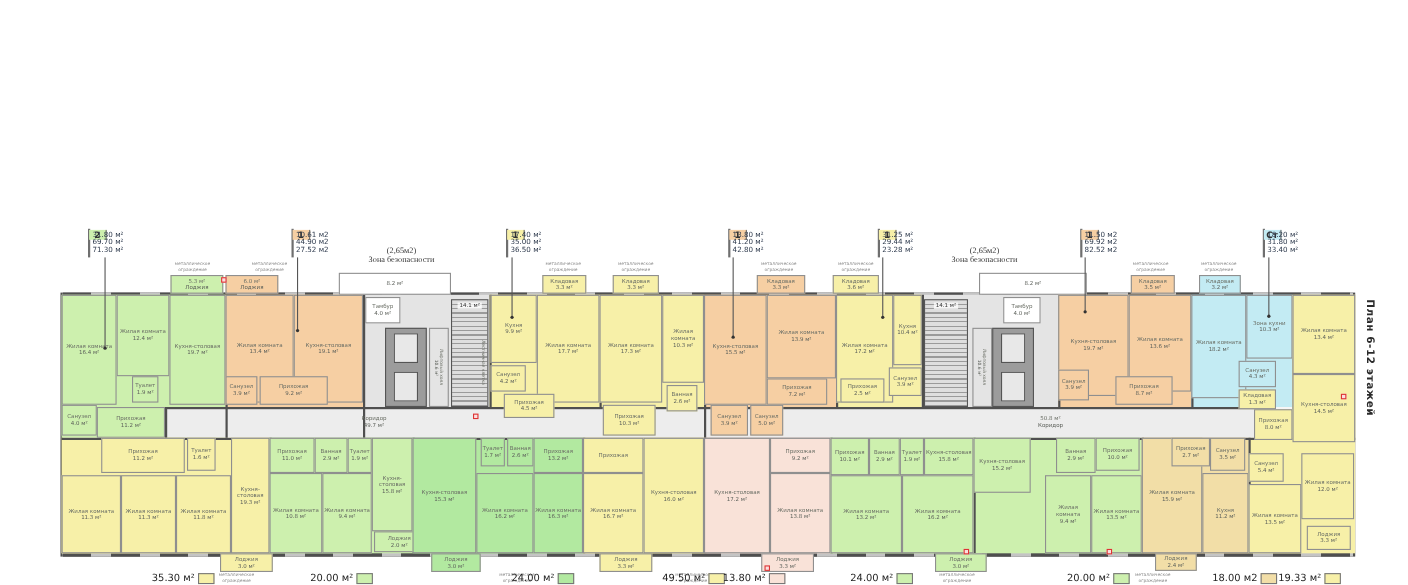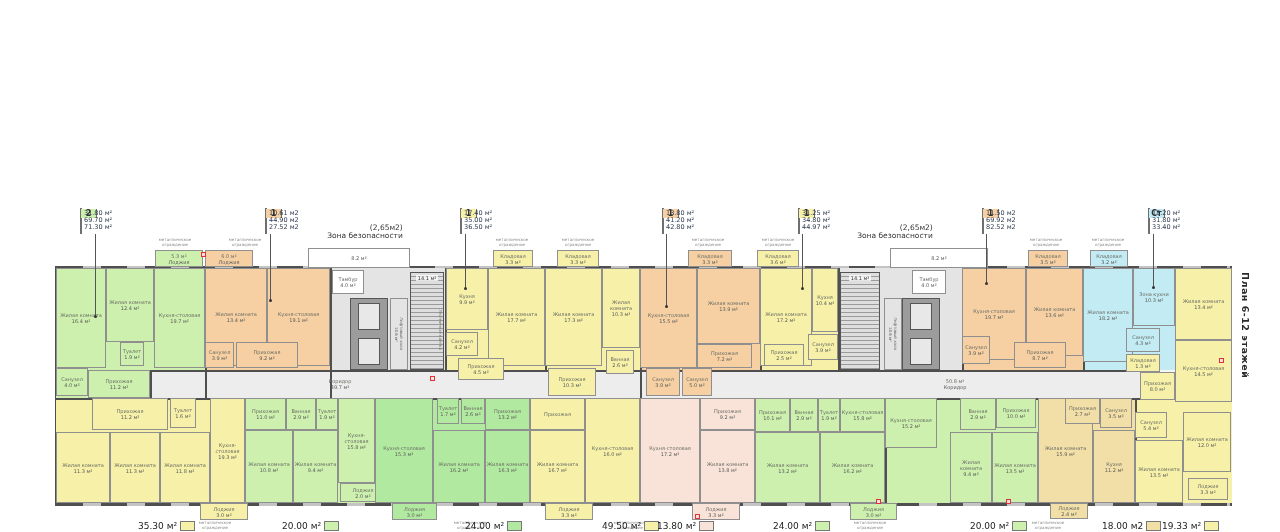--- a/index.html
+++ b/index.html
@@ -24,21 +24,21 @@
   .shaft{border:1px solid #555;background:#9c9c9c;display:flex;flex-direction:column;
          align-items:center;justify-content:space-around;}
   .car{width:60%;height:38%;background:#e8e8e8;border:1px solid #555;}
   .legend{display:flex;border:1px solid #6f6f6f;background:#fff;height:26px;}
   .legend .tcell{width:16px;display:flex;align-items:center;justify-content:center;
                  border-right:1px solid #6f6f6f;font-size:8px;font-weight:bold;color:#333;}
   .legend .vals{padding:1px 3px;display:flex;flex-direction:column;justify-content:space-between;}
   .legend .vals div{font-size:6.5px;line-height:7px;color:#2e3a4d;white-space:nowrap;}
   .conn{width:1px;background:#555;}
   .conn:after{content:"";position:absolute;left:-1px;bottom:-2px;width:3px;height:3px;background:#333;border-radius:50%;}
-  .zlabel{text-align:right;font-size:7.5px;line-height:8px;color:#333;white-space:nowrap;transform:translateX(-50%);}
+  .zlabel{text-align:center;font-size:7.5px;line-height:8px;color:#333;white-space:nowrap;transform:translateX(-50%);font-family:Liberation Serif, serif;}
   .flabel{text-align:center;font-size:4px;line-height:4.5px;color:#8a8a8a;white-space:nowrap;transform:translateX(-50%);}
   .blabel{display:flex;align-items:flex-start;gap:3px;font-size:9px;color:#222;white-space:nowrap;}
   .swatch{width:15px;height:10px;border:1px solid #777;box-sizing:border-box;}
   .redmark{width:5px;height:5px;border:1px solid #d33;background:#fbdede;}
   #plan-title{writing-mode:vertical-rl;font-size:9.5px;font-weight:600;color:#2b2b2b;letter-spacing:.5px;}
 </style>
 </head>
 <body>
 
 <div id="canvas">
@@ -557,22 +557,22 @@
           <div>13.80 м²</div>
           <div>41.20 м²</div>
           <div>42.80 м²</div>
         </div>
       </div>
       <div class="abs conn" style="left: 666px; top: 234px; width: 1px; height: 72px;"></div>
       <div class="abs legend" style="left: 798px; top: 208px;">
         <div class="abs tcell" style="background: rgb(247, 240, 168);">1</div>
         <div class="abs vals">
           <div>31.25 м²</div>
-          <div>34.80 м²</div>
-          <div>44.97 м²</div>
+          <div>29.44 м²</div>
+          <div>23.28 м²</div>
         </div>
       </div>
       <div class="abs conn" style="left: 802px; top: 234px; width: 1px; height: 54px;"></div>
       <div class="abs legend" style="left: 982px; top: 208px;">
         <div class="abs tcell" style="background: rgb(246, 207, 163);">1</div>
         <div class="abs vals">
           <div>11.50 м2</div>
           <div>69.92 м2</div>
           <div>82.52 м2</div>
         </div>

